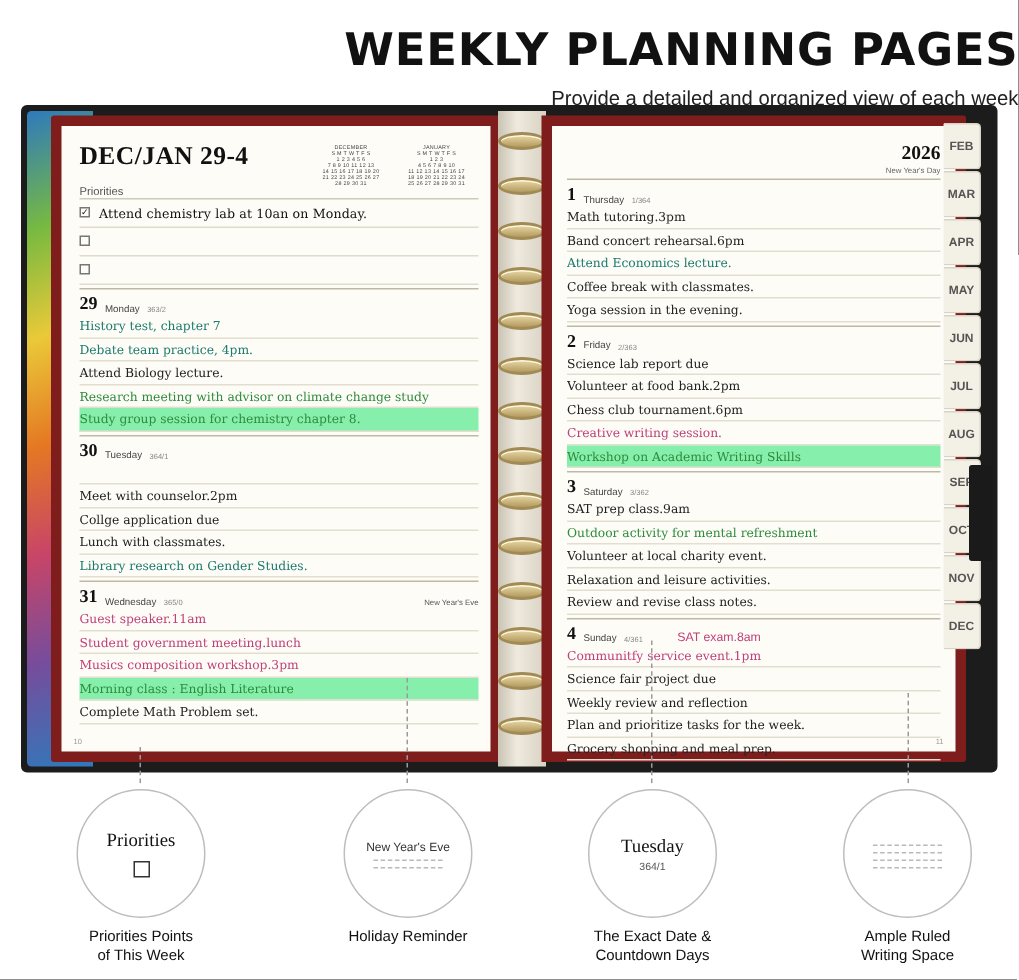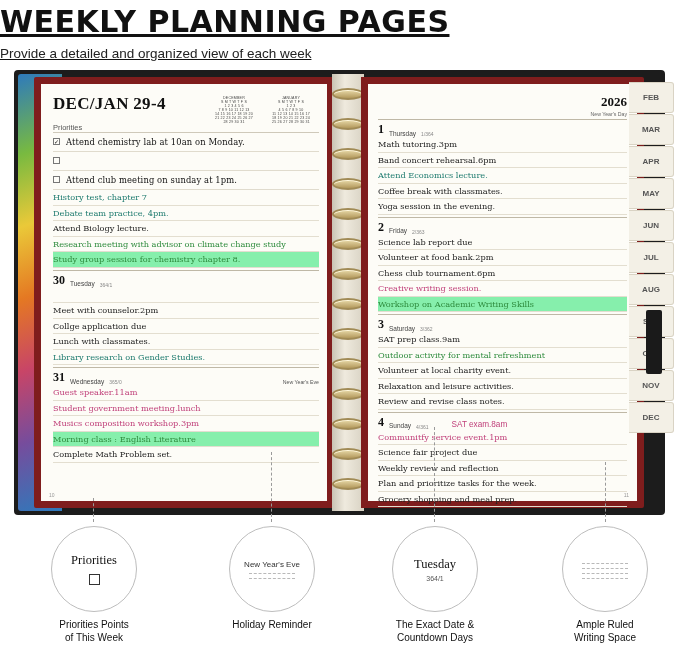--- a/index.html
+++ b/index.html
@@ -6,21 +6,21 @@
   html, body { margin:0; padding:0; }
   body {
     width: 679px; height: 653px;
     background: #ffffff;
     font-family: "Liberation Sans", sans-serif;
     color: #111;
     overflow: hidden;
     position: relative;
   }
   
-  .hdr { text-align:left; padding-top:4px;text-decoration:underline; }
+  .hdr { text-align:right; padding-top:16px; }
   .hdr h1 {
     margin:0;
     font-size:30px;
     font-weight:bold;
     letter-spacing:0.5px;
     font-family:"DejaVu Sans", sans-serif;
   }
   .hdr .sub {
     margin-top:7px;
     font-size:13.5px;
@@ -65,21 +65,21 @@
     box-shadow:inset 0 1px 0 #fff8dd;
   }
   .elastic{
     position:absolute; right:3px; top:240px; width:16px; height:64px;
     background:#1a1a1a; border-radius:2px;
   }
   .tabs {
     position:absolute; right:10px; top:12px; width:26px;
   }
   .tab {
-    height:31px; width:45px;
+    height:31px; width:25px;
     margin-bottom:1px;
     font-size:8px; font-weight:bold; color:#555;
     display:flex; align-items:center; justify-content:center;
     border:1px solid #d9d3c4;
     border-left:none;
     background:#f3f0e6;
     border-radius:0 3px 3px 0;
   }
   .side-jan{
     position:absolute; left:22px; top:86px;
@@ -199,23 +199,27 @@
 
       <div class="prio-row">
         <span class="cbx">✓</span>
         <span class="hand">Attend chemistry lab at 10an on Monday.</span>
       </div>
       <div class="prio-row">
         <span class="cbx"></span>
       </div>
       <div class="prio-row">
         <span class="cbx"></span>
-        <span class="hand">Attend club meeting on sunday at 1pm.</span>
-      </div>
-
+      </div>
+
+      <div class="day-head">
+        <span class="day-num">29</span>
+        <span class="day-name">Monday</span>
+        <span class="day-cd">363/2</span>
+      </div>
       <div class="note-line c-teal">History test, chapter 7</div>
       <div class="note-line c-teal">Debate team practice, 4pm.</div>
       <div class="note-line c-ink">Attend Biology lecture.</div>
       <div class="note-line c-green">Research meeting with advisor on climate change study</div>
       <div class="note-line c-green hl-y">Study group session for chemistry chapter 8.</div>
 
       <div class="day-head">
         <span class="day-num">30</span>
         <span class="day-name">Tuesday</span>
         <span class="day-cd">364/1</span>

